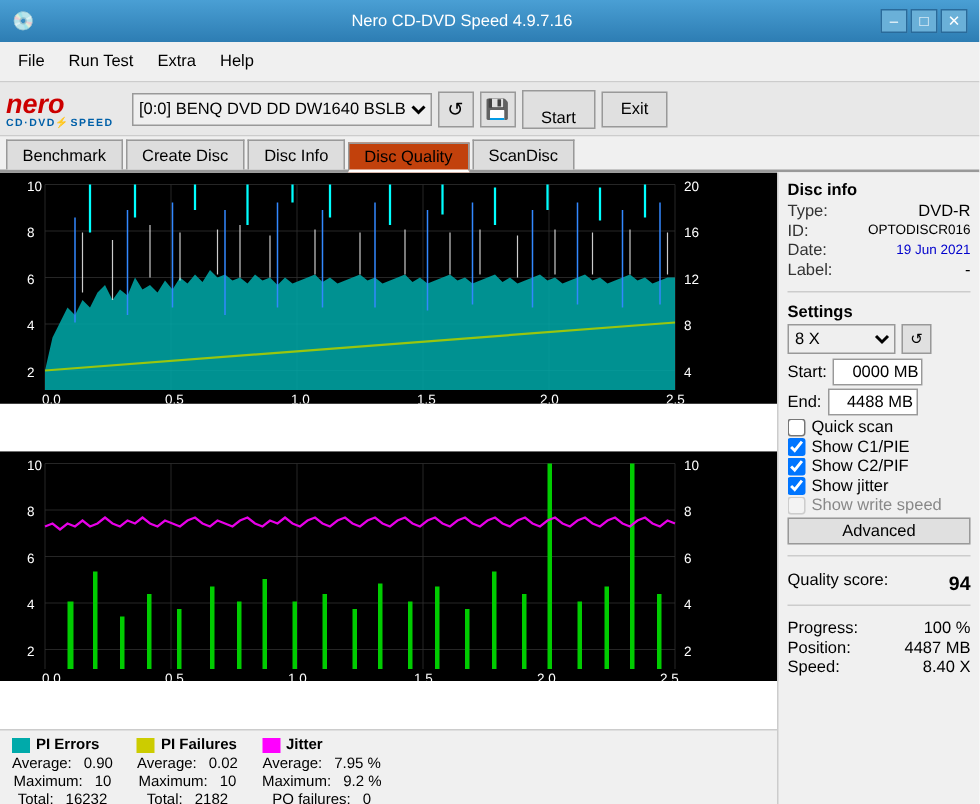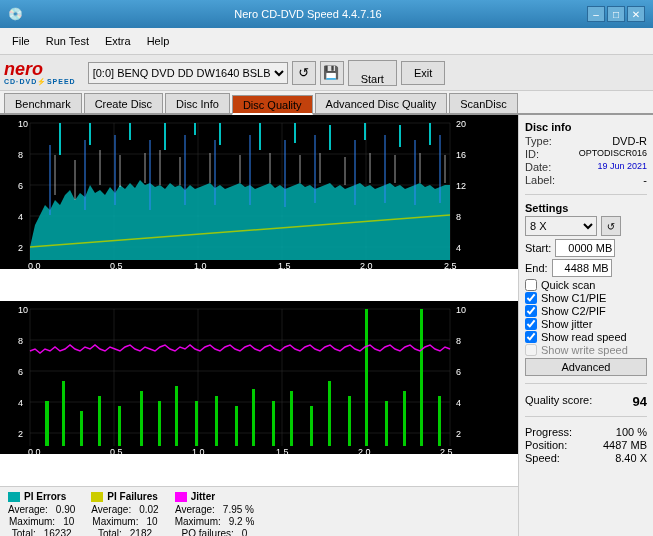--- a/index.html
+++ b/index.html
@@ -73,21 +73,21 @@
 
     .chart-container { background: #000; position: relative; overflow: hidden; }
     .chart-top-container { height: 155px; }
     .chart-bottom-container { height: 155px; }
   </style>
 </head>
 <body>
 
 <div class="title-bar">
   <span style="font-size:12px; margin-right:6px;">💿</span>
-  <span>Nero CD-DVD Speed 4.4.7.16</span>
+  <span>Nero CD-DVD Speed 4.9.7.16</span>
   <div class="title-bar-controls">
     <button class="title-bar-btn">–</button>
     <button class="title-bar-btn">□</button>
     <button class="title-bar-btn close">✕</button>
   </div>
 </div>
 
 <div class="menu-bar">
   <span class="menu-item">File</span>
   <span class="menu-item">Run Test</span>
@@ -109,21 +109,20 @@
   <button class="toolbar-btn" title="Save">💾</button>
   <button class="toolbar-start">Start</button>
   <button class="toolbar-exit">Exit</button>
 </div>
 
 <div class="tabs">
   <div class="tab">Benchmark</div>
   <div class="tab">Create Disc</div>
   <div class="tab">Disc Info</div>
   <div class="tab active">Disc Quality</div>
-  <div class="tab">Advanced Disc Quality</div>
   <div class="tab">ScanDisc</div>
 </div>
 
 <div class="main-content">
 
   <div style="flex:1; display:flex; flex-direction:column; overflow:hidden;gap:32px;">
 
     <div class="chart-top-container chart-container" style="position:relative;">
       <svg width="100%" height="155" style="display:block;">
 
@@ -397,24 +396,20 @@
       </div>
       <div class="checkbox-row">
         <input type="checkbox" id="cb-c2pif" checked="" style="">
         <label for="cb-c2pif">Show C2/PIF</label>
       </div>
       <div class="checkbox-row">
         <input type="checkbox" id="cb-jitter" checked="" style="">
         <label for="cb-jitter">Show jitter</label>
       </div>
       <div class="checkbox-row">
-        <input type="checkbox" id="cb-read-speed" checked="" style="">
-        <label for="cb-read-speed">Show read speed</label>
-      </div>
-      <div class="checkbox-row">
         <input type="checkbox" id="cb-write-speed" disabled="" style="">
         <label for="cb-write-speed" style="color:#888;">Show write speed</label>
       </div>
 
       <button class="advanced-btn">Advanced</button>
     </div>
 
     <div class="divider"></div>
 
     <div class="quality-score-row">

